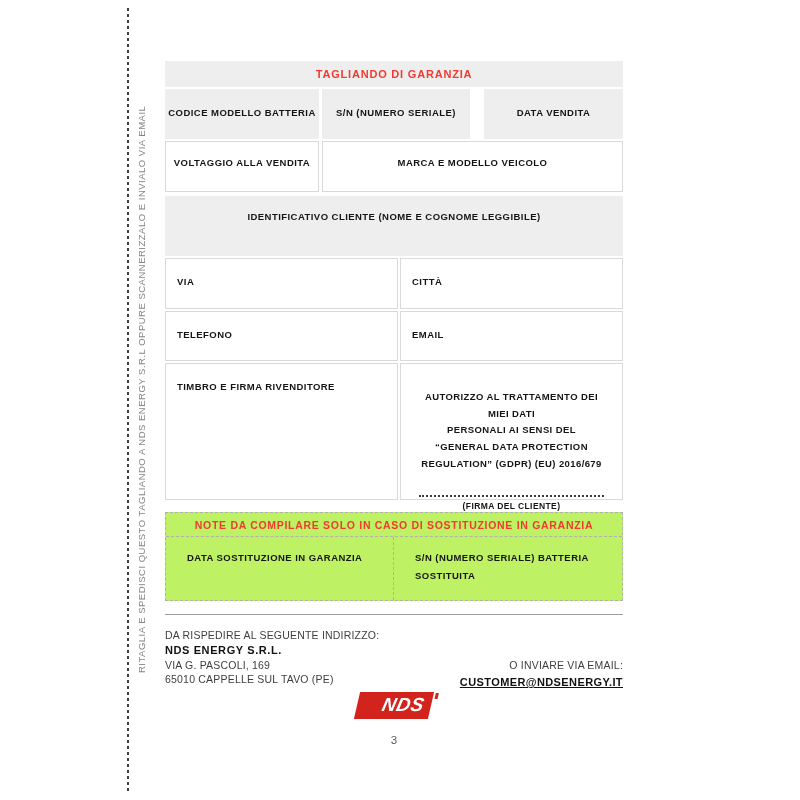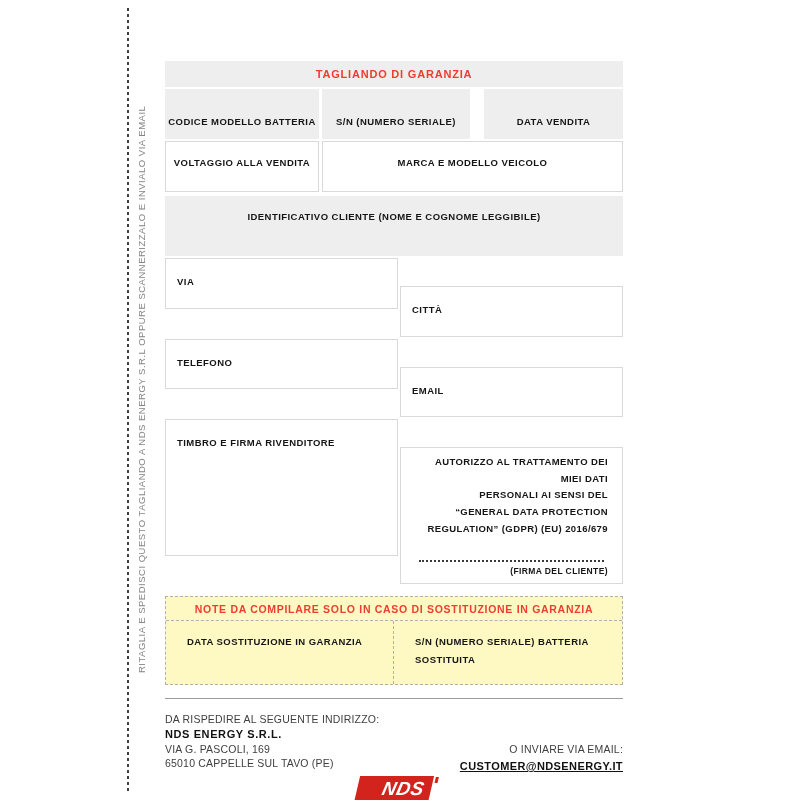--- a/index.html
+++ b/index.html
@@ -21,48 +21,48 @@
   
   .row { display:flex; margin-bottom:2px; }
   .cell { position:relative; }
   .gray { background:#eeeeee; }
   .white { background:#fff; border:1px solid #d9d9d9; }
   .lbl { font-weight:bold; font-size:9.5px; letter-spacing:0.45px; color:#151515; }
 
   .title-row .cell { height:26px; width:100%; display:flex; align-items:center; justify-content:center; }
   .form-title { color:#ef3b30; font-weight:bold; font-size:11px; letter-spacing:0.8px; }
 
-  .hdr { height:50px; padding-top:22px; text-align:center; }
+  .hdr { height:50px; padding-top:13px; text-align:center; }
   .c1 { width:154px; margin-right:3px; }
   .c2 { width:148px; margin-right:14px; }
   .c3 { flex:1; }
 
   .row-volt { margin-bottom:4px; }
   .row-volt .cell { height:51px; padding-top:10px; text-align:center; }
   .row-volt .c1 { width:154px; margin-right:3px; }
   .row-volt .c-rest { flex:1; }
 
   .row-ident .cell { height:60px; width:100%; padding-top:10px; text-align:center; }
 
   .half-l { width:233px; margin-right:2px; }
-  .half-r { flex:1;margin-top:28px; }
+  .half-r { flex:1; }
   .row-via .cell, .row-tel .cell { height:51px; padding:12px 11px 17px 11px; }
   .row-tel .cell { height:50px; }
 
   .row-timbro .cell { height:137px; }
   .row-timbro .half-l { padding:12px 11px 0 11px; }
-  .gdpr-cell { padding:6px 14px 0 14px; text-align:right; }
+  .gdpr-cell { padding:25px 14px 0 14px; text-align:center; }
   .gdpr-line { font-weight:bold; font-size:9.5px; letter-spacing:0.4px; line-height:1.75; }
   .sig-line { margin:23px 4px 0 4px; border-top:2px dotted #3a3a3a; height:0; }
   .sig-label { margin-top:4px; font-weight:bold; font-size:8.5px; letter-spacing:0.4px; }
   .gdpr-info { margin-top:9px; font-size:9.5px; color:#8a8a8a; line-height:1.35; }
   .gdpr-link { color:#8a8a8a; text-decoration:underline; }
 
   
-  .note-section { margin-top:12px; border:1px dashed #b0b0b0; background:#fef9c3; }
+  .note-section { margin-top:12px; border:1px dashed #b0b0b0; background:#bef264; }
   .note-title { height:24px; display:flex; align-items:center; justify-content:center;
     color:#ef3b30; font-weight:bold; font-size:10.5px; letter-spacing:0.7px;
     border-bottom:1px dashed #b0b0b0; }
   .note-cells { display:flex; }
   .note-cell { height:63px; padding:10px 11px 0 21px; }
   .note-cell.first { width:50%; border-right:1px dashed #b0b0b0; }
   .note-cell.second { flex:1; }
 
   .sep { margin-top:13px; border:none; border-top:1px solid #9c9c9c; }
 

